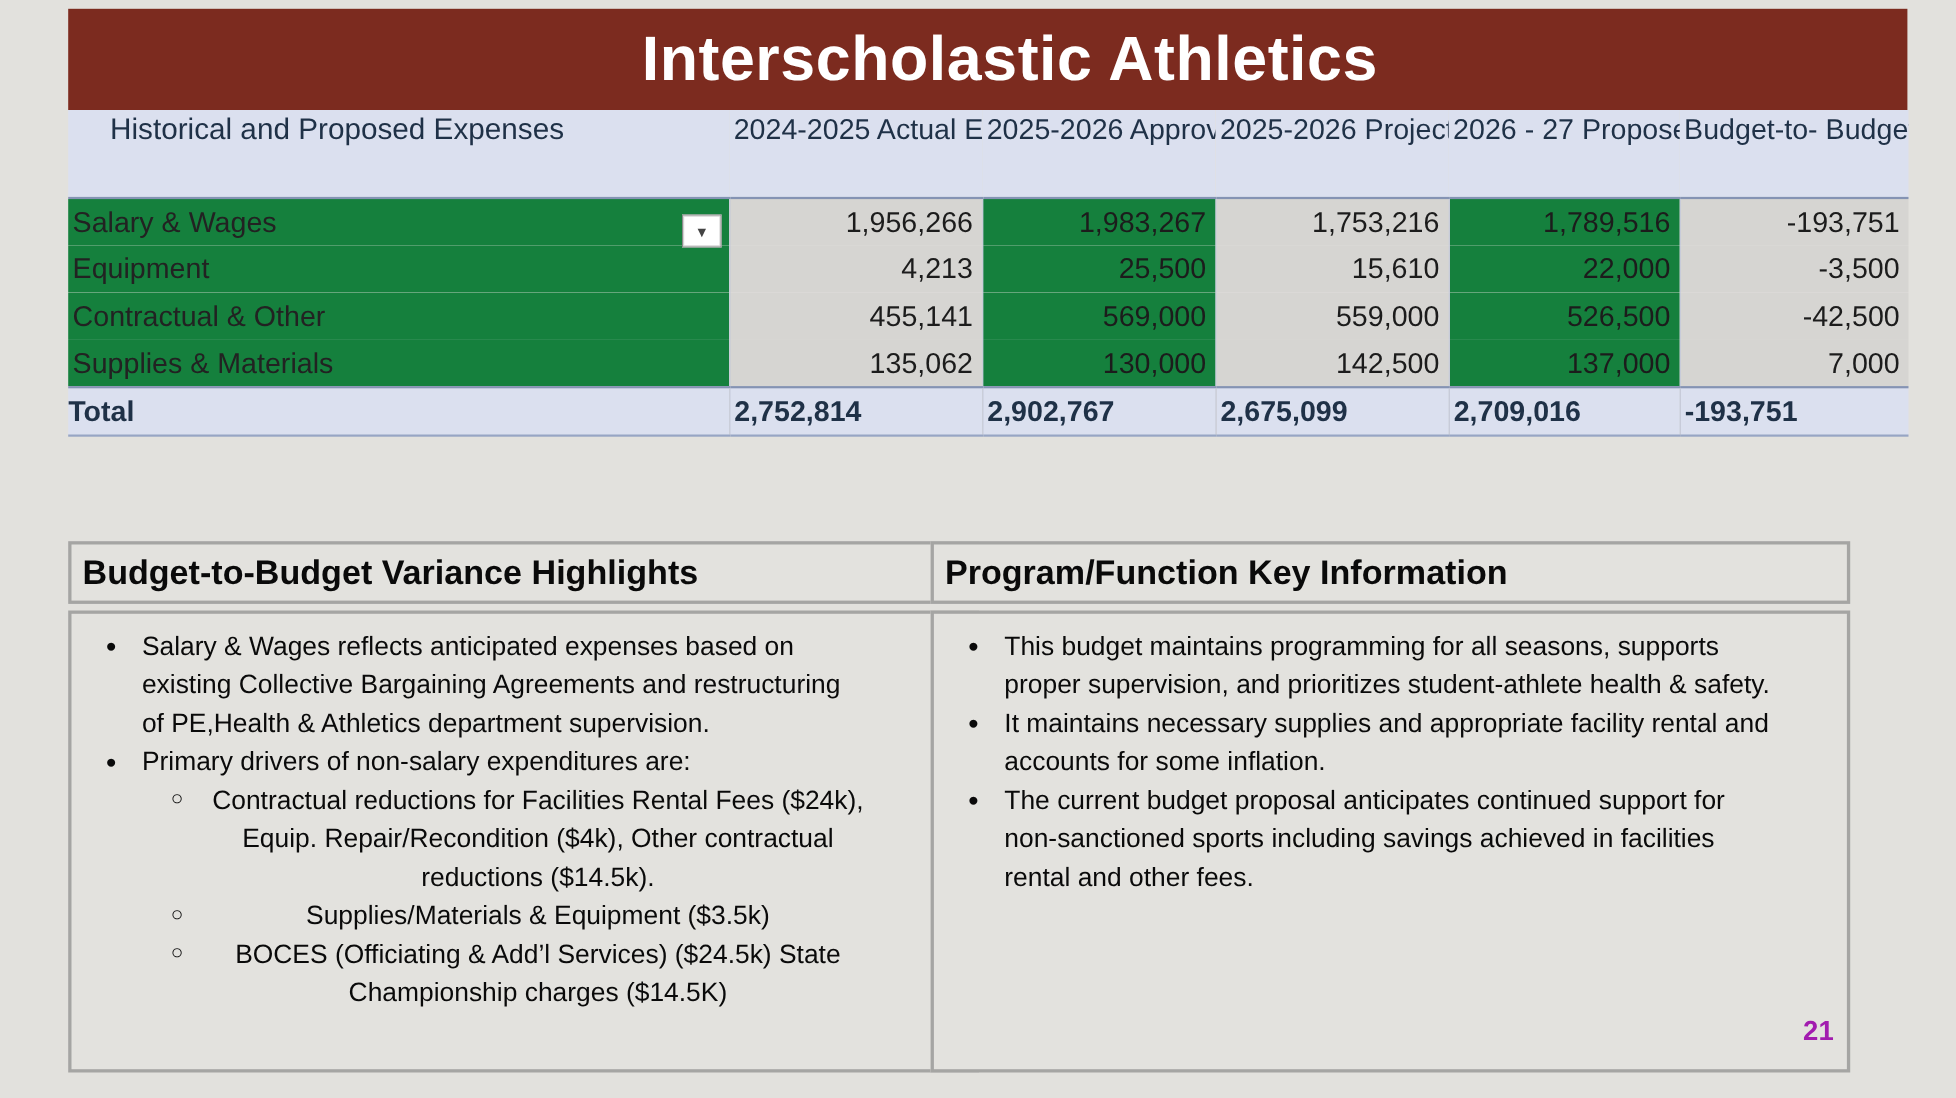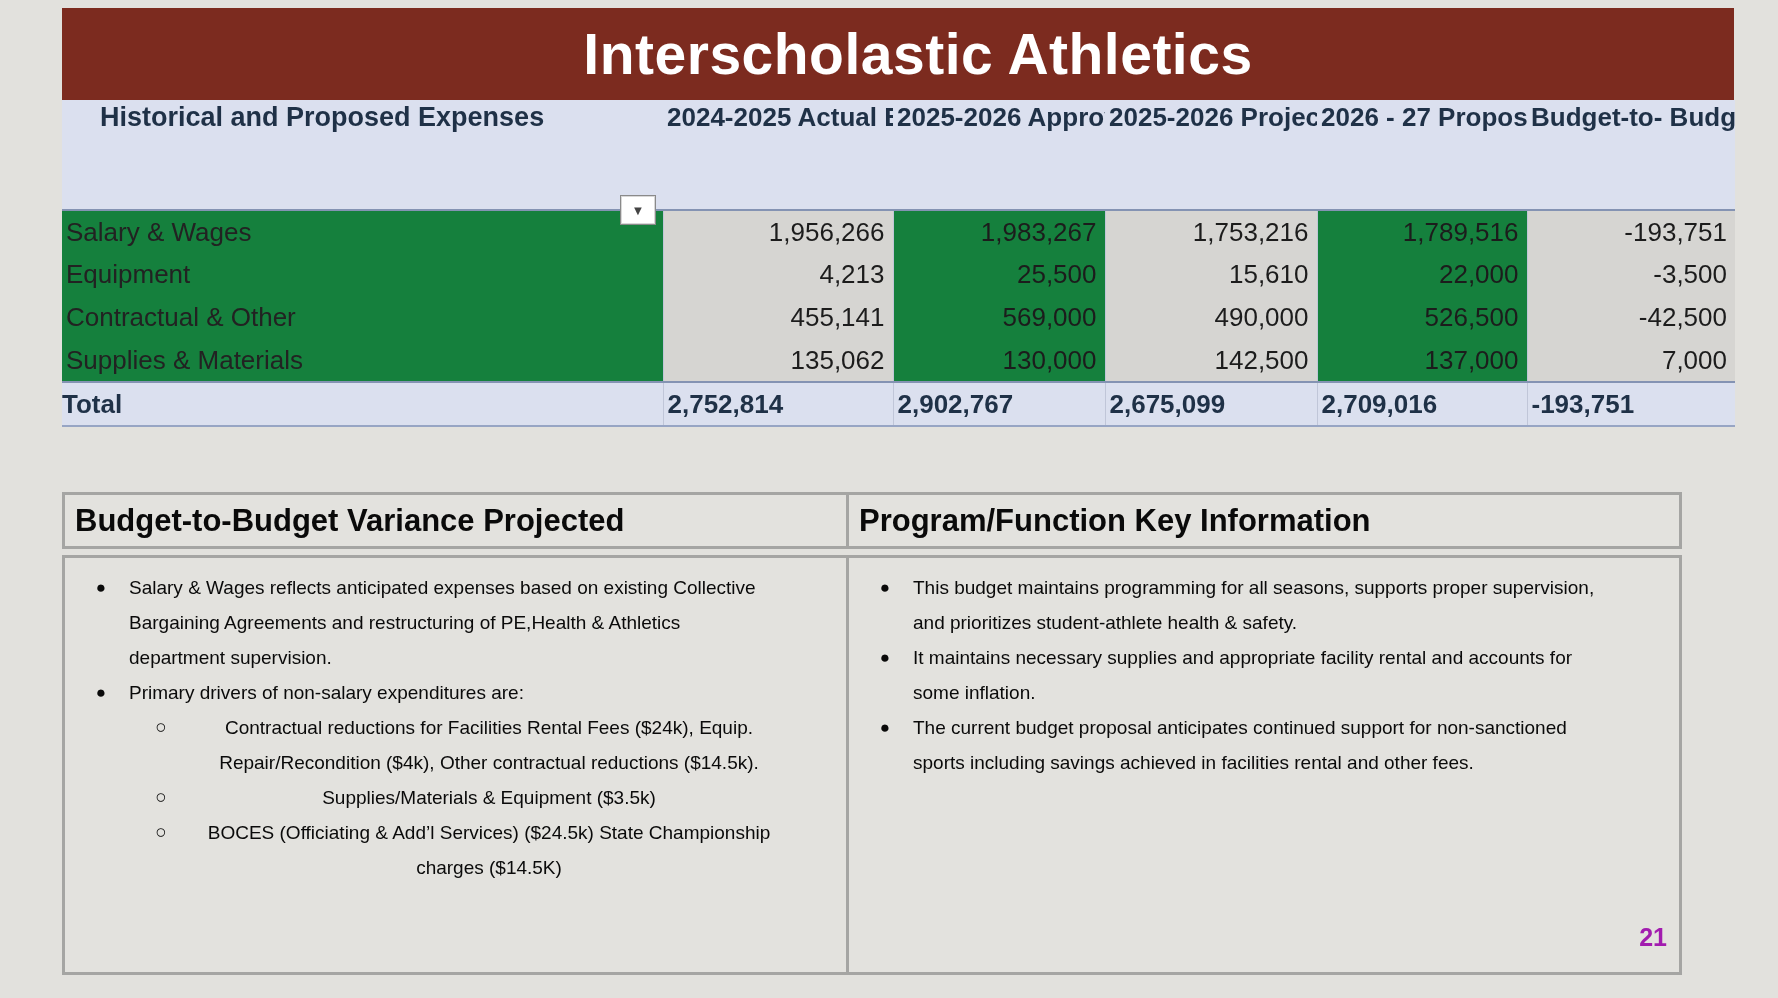--- a/index.html
+++ b/index.html
@@ -36,24 +36,24 @@
     position:absolute;left:62px;top:100px;width:1673px;
   }
   table.budget{
     border-collapse:collapse;table-layout:fixed;width:1673px;
   }
   table.budget th,table.budget td{
     padding:0 8px 0 4px;overflow:hidden;white-space:nowrap;
   }
   thead th{
     background:var(--header_bg);color:var(--navy);
-    font-weight:bold;font-size:26px;line-height:35px;
+    font-weight:normal;font-size:26px;line-height:35px;
     text-align:right;vertical-align:top;
     white-space:pre-line;
-    height:110px;padding-top:7px;
+    height:80px;padding-top:7px;
     border-bottom:2px solid var(--strong_line);
   }
   thead th.th-label{
     text-align:left;font-size:27px;padding-left:38px;white-space:nowrap;
   }
   tbody td{
     background:#15803d;font-size:26px;height:43px;
     text-align:right;color:#1c1c1c;
     border-left:1px solid var(--grid_line);
   }
@@ -94,21 +94,21 @@
   .bullet{display:flex;align-items:flex-start;}
   .bullet .m{
     width:56px;flex:0 0 56px;text-align:center;
     font-size:17px;line-height:35px;color:#0a0a0a;
   }
   .bullet.sub .m{
     width:56px;flex:0 0 56px;margin-left:60px;
     font-size:19px;line-height:34px;
   }
   .bullet .t{
-    font-size:19px;line-height:35px;color:#0a0a0a;
+    font-size:24px;line-height:35px;color:#0a0a0a;
   }
   .panel.left .bullet .t{width:648px;}
   .panel.left .bullet.sub .t{width:600px;text-align:center;}
   .panel.right .bullet .t{width:700px;}
   .page-number{
     position:absolute;right:12px;bottom:20px;
     font-size:25px;font-weight:bold;color:#a21caf;
   }
 </style>
 </head>
@@ -164,21 +164,21 @@
           <td class="shade">4,213</td>
           <td>25,500</td>
           <td class="shade">15,610</td>
           <td>22,000</td>
           <td class="shade">-3,500</td>
         </tr>
         <tr>
           <td class="lbl">Contractual &amp; Other</td>
           <td class="shade">455,141</td>
           <td>569,000</td>
-          <td class="shade">490,000</td>
+          <td class="shade">559,000</td>
           <td>526,500</td>
           <td class="shade">-42,500</td>
         </tr>
         <tr>
           <td class="lbl">Supplies &amp; Materials</td>
           <td class="shade">135,062</td>
           <td>130,000</td>
           <td class="shade">142,500</td>
           <td>137,000</td>
           <td class="shade">7,000</td>
@@ -194,21 +194,21 @@
           <td>-193,751</td>
         </tr>
       </tfoot>
     </table>
     <div class="filter-btn">
       <span class="arr">▼</span>
     </div>
   </div>
 
   <div class="panel left">
-    <div class="panel-header">Budget-to-Budget Variance Projected</div>
+    <div class="panel-header">Budget-to-Budget Variance Highlights</div>
     <div class="panel-body">
       <div class="bullet">
         <span class="m">●</span>
         <span class="t">Salary &amp; Wages reflects anticipated expenses based on existing Collective Bargaining Agreements and restructuring of PE,Health &amp; Athletics department supervision.</span>
       </div>
       <div class="bullet">
         <span class="m">●</span>
         <span class="t">Primary drivers of non-salary expenditures are:</span>
       </div>
       <div class="bullet sub">

